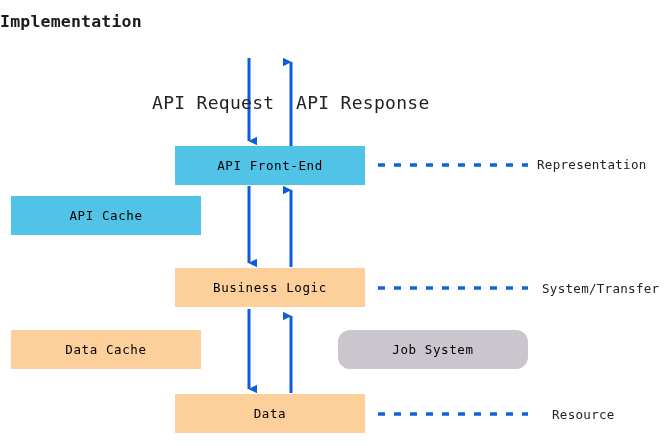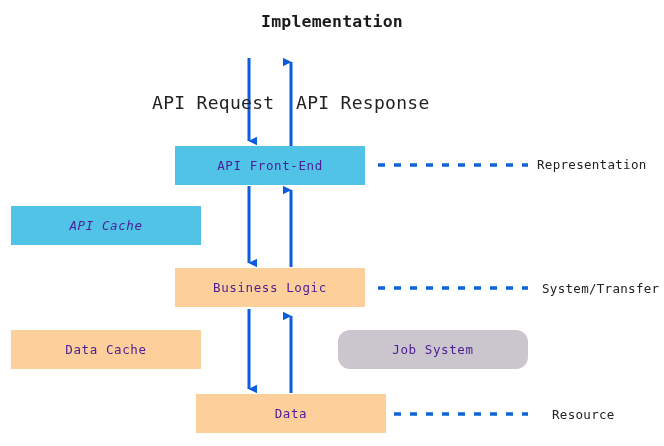--- a/index.html
+++ b/index.html
@@ -18,33 +18,32 @@
     position: absolute;
     left: 0; top: 0;
     width: 664px;
     height: 446px;
   }
   .title {
     position: absolute;
     left: 0;
     top: 12px;
     width: 664px;
-    text-align: center;
     font-family: "DejaVu Sans Mono", "Liberation Mono", monospace;
     font-size: 16.5px;
     font-weight: bold;
     color: #1a1a1a;
     letter-spacing: 0.2px;
   }
   .node {
     position: absolute;
     display: flex;
     align-items: center;
     justify-content: center;
-    color: #4c1d95;
+    color: #000000;
     font-family: "DejaVu Sans Mono", "Liberation Mono", monospace;
     font-size: 12.5px;
     letter-spacing: 0.6px;
     box-sizing: border-box;
   }
   .node-cyan   { background: #51c3e7; }
   .node-orange { background: #fdcf9a; }
   .node-gray   { background: #cbc5ce; }
 
   .edge-label {
@@ -99,37 +98,37 @@
 
     <line x1="378" y1="165" x2="528" y2="165" stroke="#1463d6" stroke-width="3.6" stroke-dasharray="7 9" stroke-linecap="butt"></line>
     <line x1="378" y1="288" x2="528" y2="288" stroke="#1463d6" stroke-width="3.6" stroke-dasharray="7 9" stroke-linecap="butt"></line>
     <line x1="378" y1="414" x2="528" y2="414" stroke="#1463d6" stroke-width="3.6" stroke-dasharray="7 9" stroke-linecap="butt"></line>
   </svg>
 
   <div class="node node-cyan" style="left:175px; top:146px; width:190px; height:39px;">
     <span>API Front-End</span>
   </div>
 
-  <div class="node node-cyan" style="left:11px; top:206px; width:190px; height:39px;font-style:italic;">
+  <div class="node node-cyan" style="left:11px; top:196px; width:190px; height:39px;">
     <span>API Cache</span>
   </div>
 
   <div class="node node-orange" style="left:175px; top:268px; width:190px; height:39px;">
     <span>Business Logic</span>
   </div>
 
   <div class="node node-orange" style="left:11px; top:330px; width:190px; height:39px;">
     <span>Data Cache</span>
   </div>
 
   <div class="node node-gray" style="left:338px; top:330px; width:190px; height:39px;border-radius:12px;">
     <span>Job System</span>
   </div>
 
-  <div class="node node-orange" style="left:175px; top:394px; width:190px; height:39px;margin-left:21px;">
+  <div class="node node-orange" style="left:175px; top:394px; width:190px; height:39px;">
     <span>Data</span>
   </div>
 
   <div class="edge-label" style="left:152px; top:92px;">API Request</div>
 
   <div class="edge-label" style="left:296px; top:92px;">API Response</div>
 
   <div class="side-label" style="left:537px; top:157px;">Representation</div>
 
   <div class="side-label" style="left:542px; top:281px;">System/Transfer</div>

